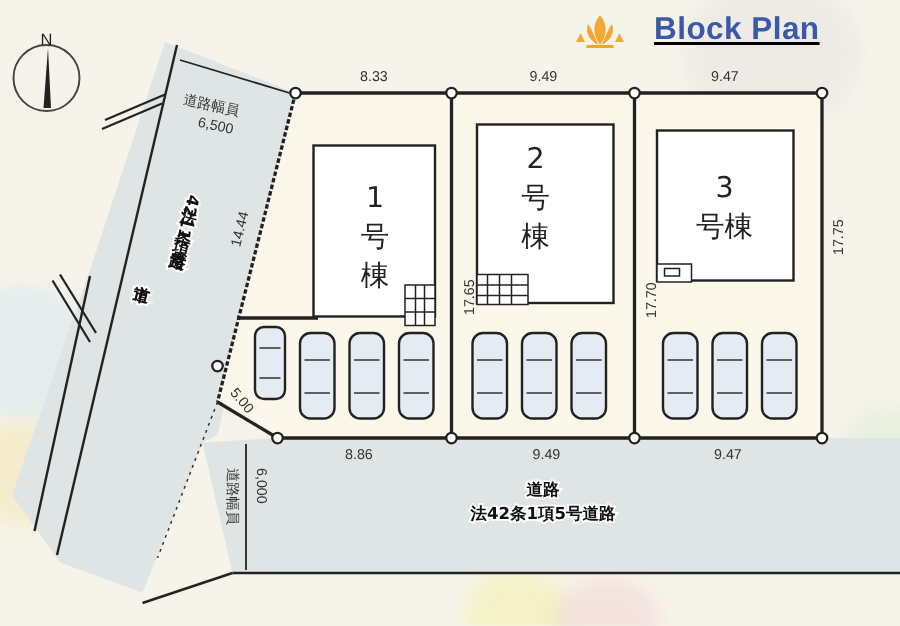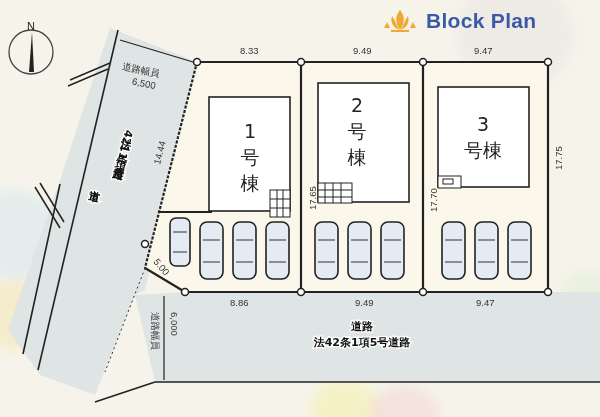--- a/index.html
+++ b/index.html
@@ -1,20 +1,20 @@
 <!DOCTYPE html>
 <html><head>
 <meta charset="utf-8">
 <style>
   html, body { margin:0; padding:0; }
   body { width:600px; height:417px; overflow:hidden; position:relative;
          background:#f6f4ea; font-family:"DejaVu Sans", sans-serif; }
   .bg-blob { position:absolute; border-radius:50%; filter:blur(6px); opacity:.45; }
   svg#plan { position:absolute; left:0; top:0; }
-  .brand { position:absolute; left:380px; top:8px; display:flex; align-items:center; gap:6px; }
+  .brand { position:absolute; left:380px; top:8px; display:flex; gap:16px;text-decoration:underline; }
   .brand-text { font-family:"Liberation Sans", sans-serif; font-weight:bold; font-size:21px; color:#3a5aa8; letter-spacing:.3px; }
   .dim { font-family:"Liberation Sans", sans-serif; font-size:9.5px; fill:#333; }
   .road-label { font-family:"DejaVu Sans", sans-serif; font-size:11px; fill:#111; stroke:#fff; stroke-width:2.4px; paint-order:stroke; font-weight:bold; }
   .bldg-label { font-family:"DejaVu Sans", sans-serif; font-size:19px; fill:#222; }
 </style>
 </head>
 <body>
 
 <div class="bg-blob" style="left:-30px;top:190px;width:90px;height:90px;background:#cfe3f0;"></div>
 <div class="bg-blob" style="left:-20px;top:280px;width:70px;height:70px;background:#f3e3a8;"></div>

